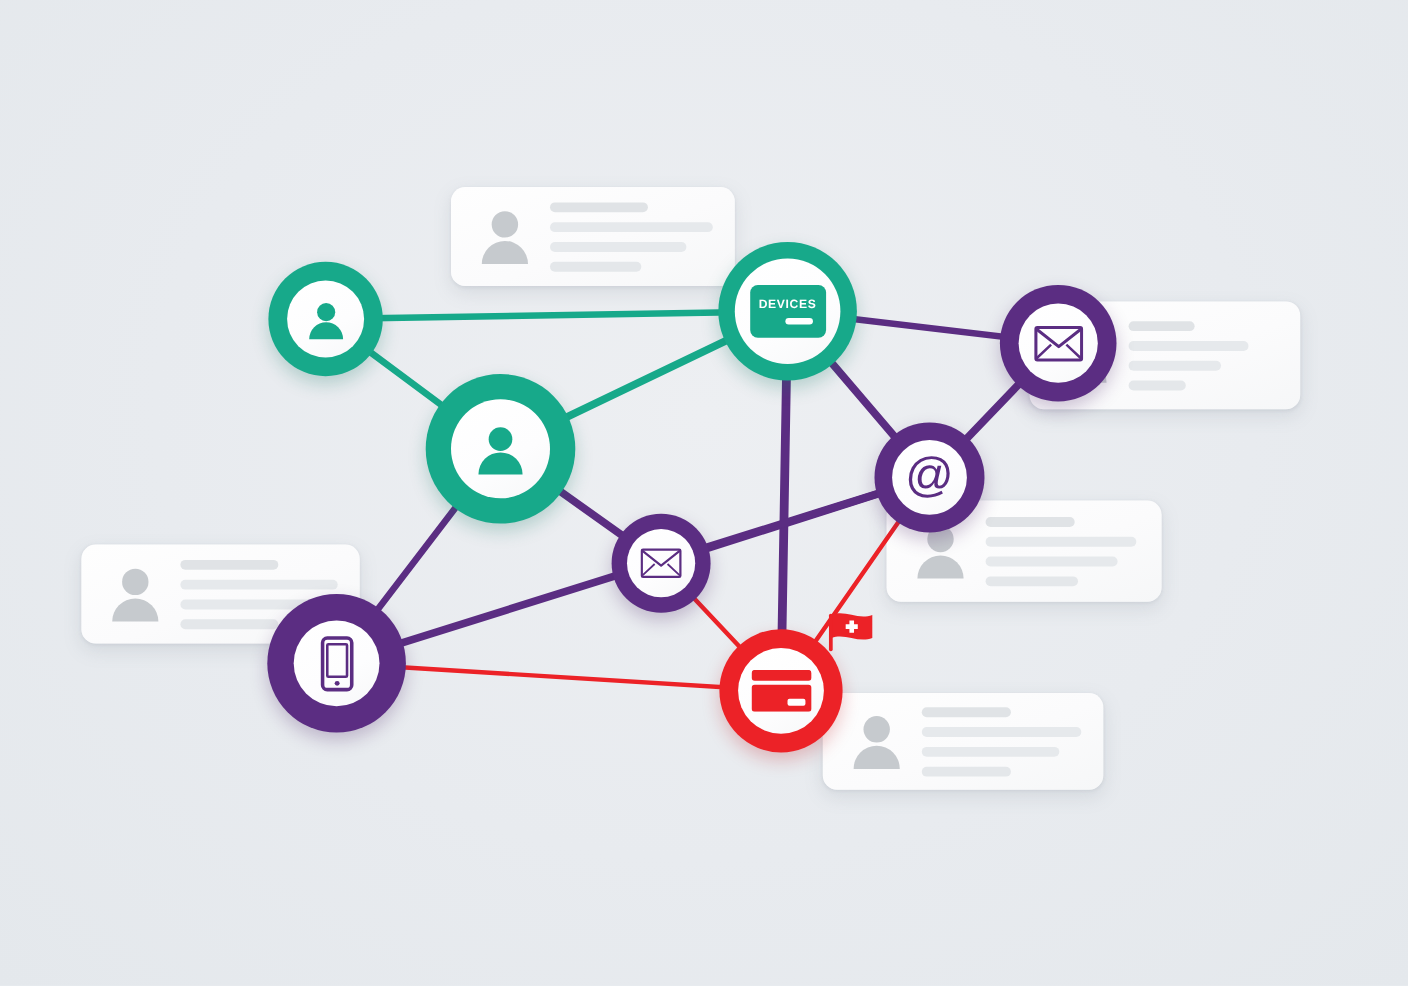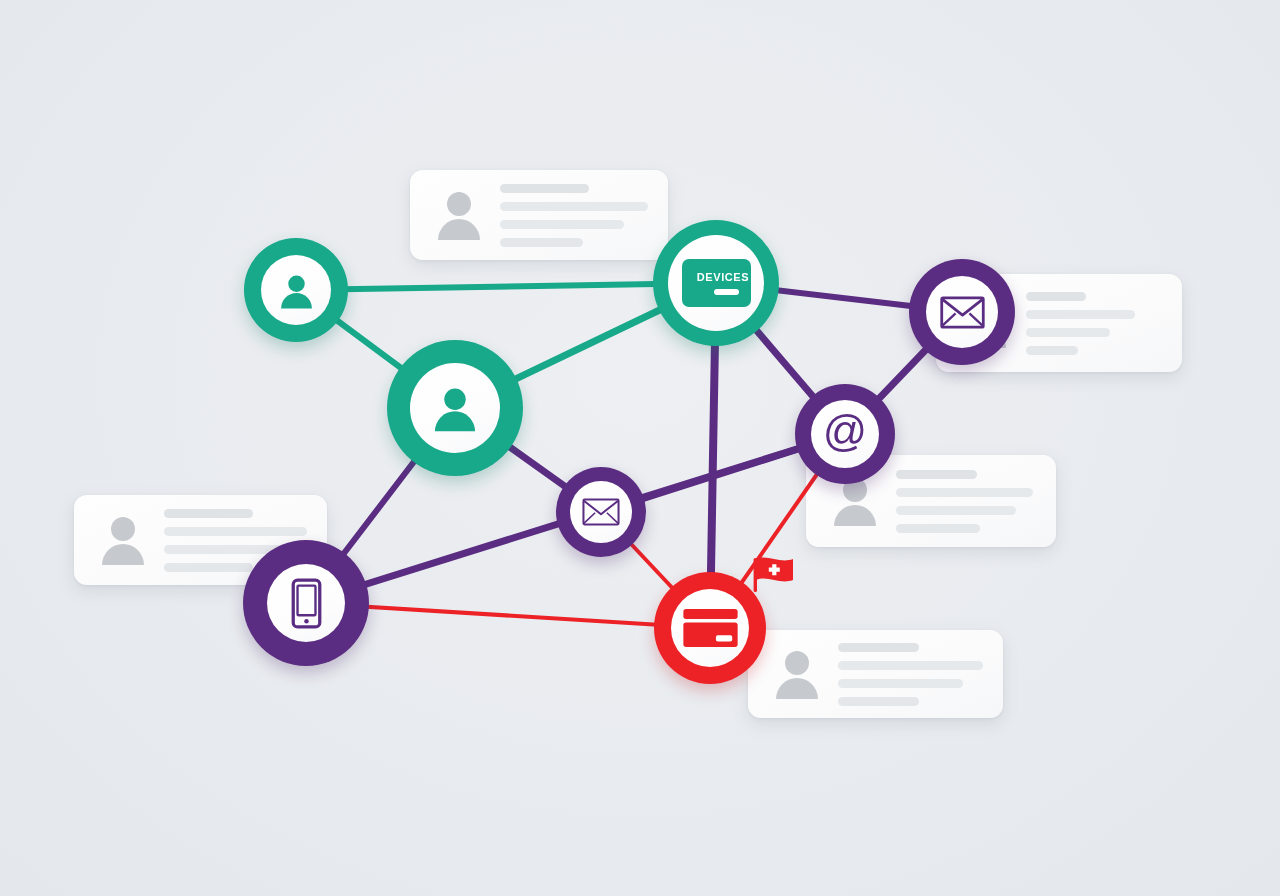--- a/index.html
+++ b/index.html
@@ -229,21 +229,21 @@
       <circle cx="24" cy="16.5" r="9.2" fill="#17a98a"></circle>
       <path d="M6.8 44 a17.2 17.2 0 0 1 34.4 0 z" fill="#17a98a"></path>
     </svg>
           </span>
         </div>
       </div>
       <div class="node teal" style="left: 653px; top: 220px; width: 126px; height: 126px; padding: 15px;">
         <div class="node-inner">
           <span style="display: flex; align-items: center; justify-content: center;">
             <div class="devices-card" style="width:69px;height:48px;">
-            <div class="devices-label" style="font-size:11px;margin-bottom:6px;padding-left:14px;">DEVICES</div>
+            <div class="devices-label" style="font-size:11px;margin-bottom:6px;">DEVICES</div>
             <div class="devices-stripe" style="width:25px;height:6px;
                         margin-left:21px;"></div>
           </div>
           </span>
         </div>
       </div>
       <div class="node purple" style="left: 909px; top: 259px; width: 106px; height: 106px; padding: 17px;">
         <div class="node-inner">
           <span style="display: flex; align-items: center; justify-content: center;">
             <svg width="45" height="33" viewBox="0 0 52 38">

